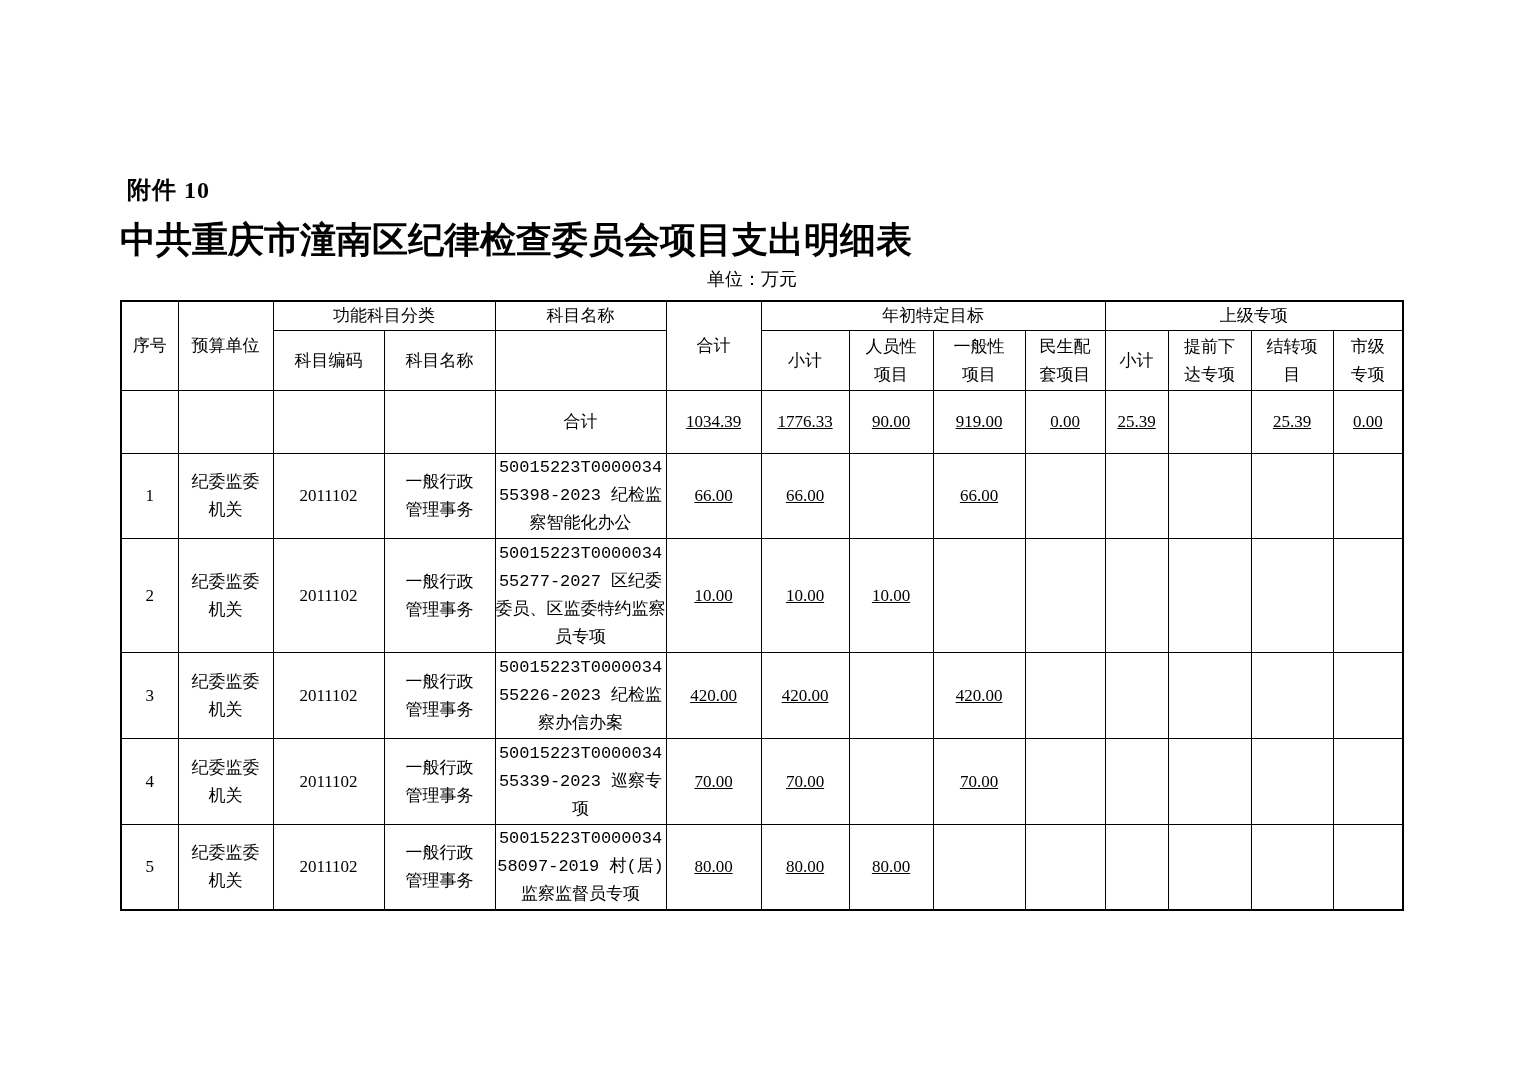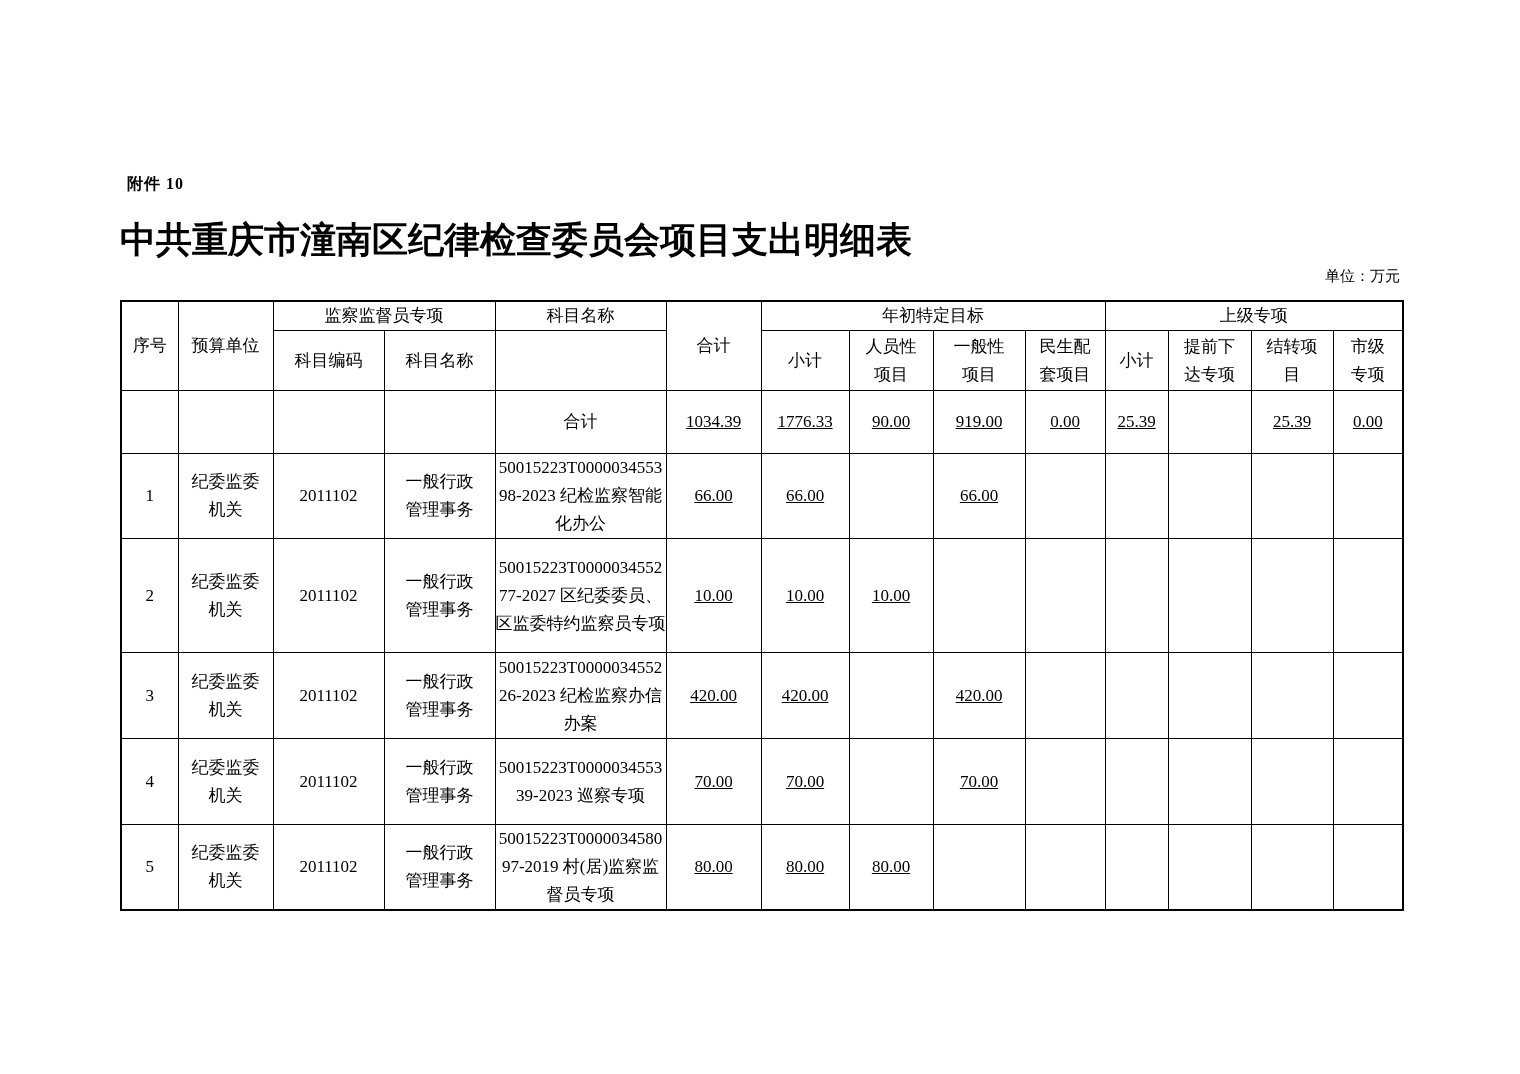--- a/index.html
+++ b/index.html
@@ -6,33 +6,33 @@
   html, body { background: #ffffff; }
   body {
     width: 1520px; height: 1074px;
     position: relative;
     font-family: "Liberation Serif", "DejaVu Serif", serif;
     color: #000;
     overflow: hidden;
   }
   .attachment-label {
     position: absolute; left: 127px; top: 174px;
-    font-size: 16px; font-weight: bold;
+    font-size: 24px; font-weight: bold;
     letter-spacing: 1px;
   }
   .doc-title {
     position: absolute; left: 120px; top: 216px; width: 1282px;
     text-align: left;
     font-size: 36px; font-weight: bold;
     white-space: nowrap;
   }
   .unit-note {
-    position: absolute; left: 120px; top: 267px; width: 1282px;
-    text-align: right;
-    font-size: 15px;
+    position: absolute; left: 112px; top: 267px; width: 1282px;
+    text-align: center;
+    font-size: 18px;
     padding-right: 2px;
   }
   table.main-table {
     position: absolute; left: 120px; top: 300px; width: 1282px;
     border-collapse: collapse; table-layout: fixed;
     border: 2px solid #000;
   }
   table.main-table td {
     border: 1px solid #000;
     font-size: 17px;
@@ -48,20 +48,21 @@
   tr.row-total { height: 63px; }
   tr.row-h1 { height: 85px; }
   tr.row-h2 { height: 114px; }
   tr.row-h3 { height: 86px; }
   td.num { text-align: right; padding-right: 8px; text-decoration: underline; }
   td.proj {
     text-align: left;
     padding: 2px 13px;
     word-break: break-all;
     white-space: normal;
+    font-family: Liberation Mono, monospace;
   }
 </style>
 </head>
 <body>
 
 <div class="attachment-label">附件 10</div>
 <div class="doc-title">中共重庆市潼南区纪律检查委员会项目支出明细表</div>
 <div class="unit-note">单位：万元</div>
 
 <table class="main-table">
@@ -78,21 +79,21 @@
       <col style="width:80px">
       <col style="width:63px">
       <col style="width:83px">
     <col style="width:82px">
       <col style="width:70px">
   </colgroup>
   <tbody>
       <tr class="hr1">
     <td rowspan="2">序号</td>
     <td rowspan="2">预算单位</td>
-    <td colspan="2">监察监督员专项</td>
+    <td colspan="2">功能科目分类</td>
     <td>科目名称</td>
     <td rowspan="2">合计</td>
     <td colspan="4">年初特定目标</td>
     <td colspan="4">上级专项</td>
   </tr>
   <tr class="hr2">
     <td>科目编码</td>
     <td>科目名称</td>
     <td></td>
     <td>小计</td>

